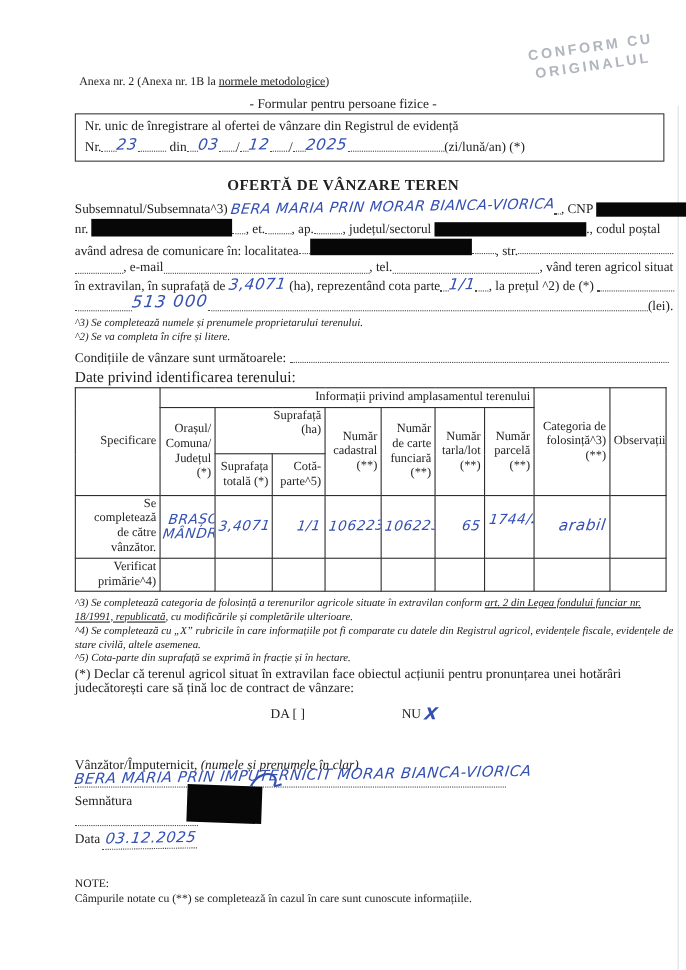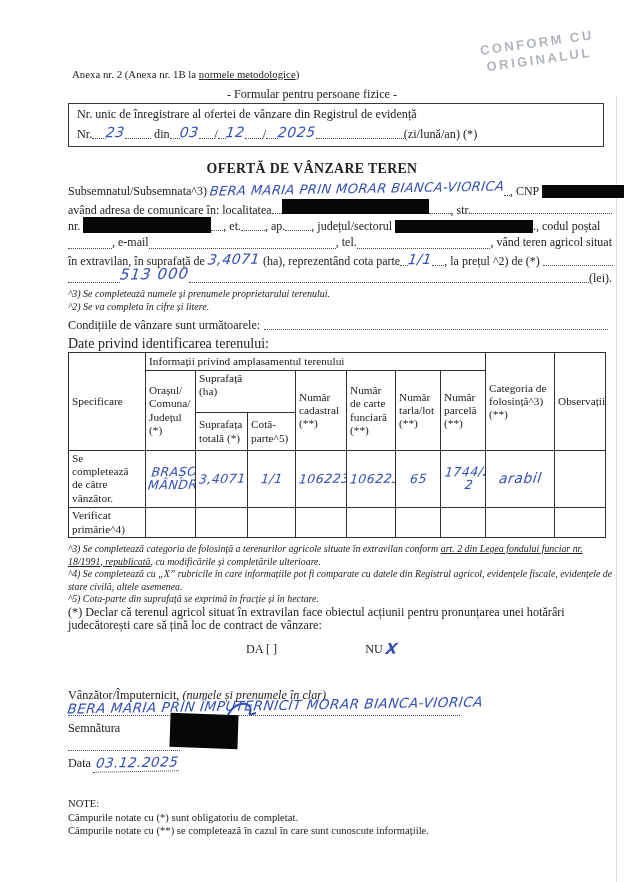--- a/index.html
+++ b/index.html
@@ -22,21 +22,21 @@
   .dl{display:inline-block;border-bottom:1.6px dotted #4a4a4a;height:10px;vertical-align:-1px;}
   .flexrow .dl{align-self:flex-end;margin-bottom:3px;}
   .grow{flex:1;}
   .redact{display:inline-block;background:#070707;vertical-align:-3px;}
   .hw{font-family:"DejaVu Sans",sans-serif;font-style:italic;color:#3350b2;display:inline-block;
       transform:skewX(-8deg) rotate(-1deg);letter-spacing:.5px;white-space:pre-line;}
   .fnotes{left:68px;top:288px;width:540px;font-style:italic;font-size:10px;line-height:12.6px;}
   .conditions{left:68px;top:318px;width:540px;font-size:12.2px;}
   .datelabel{left:68px;top:336px;width:540px;font-size:14px;}
   table.grid{border-collapse:collapse;table-layout:fixed;width:537px;font-size:11.3px;line-height:13.2px;}
-  .grid td{border:1.2px solid #2e2e2e;padding:1px 3px;vertical-align:middle;overflow:hidden;}
+  .grid td{border:1.2px solid #2e2e2e;padding:1px 3px;vertical-align:middle;overflow:hidden;text-align:right;}
   .pre{white-space:pre-line;}
   .hwcell{text-align:center;}
   .hwcell .hw{font-size:12.5px;}
   .tblwrap{left:68px;top:352px;}
   .tnotes{left:68px;top:543px;width:545px;font-style:italic;font-size:9.9px;line-height:12.6px;}
   .link{text-decoration:underline;color:inherit;}
   .bluelink{text-decoration:underline;color:#26418f;}
   .decl{left:68px;top:606px;width:542px;font-size:12.2px;line-height:13px;}
   .danu{left:68px;top:639px;width:540px;font-size:12.2px;}
   .penal{left:68px;top:653px;width:542px;font-size:12.2px;line-height:17px;}
@@ -74,29 +74,29 @@
 
   <div class="abs regbox">
     <div>Nr. unic de înregistrare al ofertei de vânzare din Registrul de evidență</div>
     <div class="regline2"><span>Nr.</span><span class="dl" style="width:14px"></span><span class="hw num-hw">23</span><span class="dl" style="width:26px"></span> <span>din</span><span class="dl" style="width:10px"></span><span class="hw num-hw">03</span><span class="dl" style="width:16px"></span><span>/</span><span class="dl" style="width:8px"></span><span class="hw num-hw">12</span><span class="dl" style="width:18px"></span><span>/</span><span class="dl" style="width:12px"></span><span class="hw num-hw">2025</span><span class="dl" style="width:88px"></span><span>(zi/lună/an) (*)</span></div>
   </div>
 
   <div class="abs title">OFERTĂ DE VÂNZARE TEREN</div>
 
   <div class="abs para">
     <div class="ln"><span>Subsemnatul/Subsemnata^3)</span> <span class="hw name-hw">BERA MARIA PRIN MORAR BIANCA-VIORICA</span><span class="dl" style="width:6px"></span><span>, CNP</span> <span class="redact" style="width:93px;height:13px"></span></div>
+    <div class="ln"><span>nr.</span> <span class="redact" style="width:128px;height:16px"></span><span class="dl" style="width:12px"></span><span>, et.</span><span class="dl" style="width:24px"></span><span>, ap.</span><span class="dl" style="width:26px"></span><span>, județul/sectorul</span> <span class="redact" style="width:138px;height:13px"></span><span>., codul poștal</span></div>
     <div class="ln flexrow">
         <span>având adresa de comunicare în: localitatea</span>
         <span class="dl" style="width:10px"></span>
         <span class="redact" style="width:147px;height:15px"></span>
         <span class="dl" style="width:22px"></span>
         <span>, str.</span>
         <span class="dl grow"></span>
       </div>
-    <div class="ln"><span>nr.</span> <span class="redact" style="width:128px;height:16px"></span><span class="dl" style="width:12px"></span><span>, et.</span><span class="dl" style="width:24px"></span><span>, ap.</span><span class="dl" style="width:26px"></span><span>, județul/sectorul</span> <span class="redact" style="width:138px;height:13px"></span><span>., codul poștal</span></div>
     <div class="ln flexrow">
         <span class="dl" style="width:44px"></span>
         <span>, e-mail</span>
         <span class="dl grow" style="flex:1.4"></span>
         <span>, tel.</span>
         <span class="dl grow"></span>
         <span>, vând teren agricol situat</span>
       </div>
     <div class="ln"><span>în extravilan, în suprafață de</span> <span class="hw num-hw">3,4071</span> <span>(ha), reprezentând cota parte</span><span class="dl" style="width:8px"></span><span class="hw num-hw">1/1</span><span class="dl" style="width:12px"></span><span>, la prețul ^2) de (*)</span> <span class="dl" style="width:70px"></span></div>
     <div class="ln flexrow">
@@ -225,16 +225,15 @@
   <div class="abs sigredact"></div>
   <svg class="abs sigstroke" width="34" height="18">
     <path d="M2,14 C8,2 20,0 24,6 C27,11 18,16 30,12" fill="none" stroke="#3350b2" stroke-width="2"></path>
   </svg>
   <div class="abs sigdots dl"></div>
 
   <div class="abs dataline"><span>Data </span><span class="hw">03.12.2025</span></div>
 
   <div class="abs notes">
     <div class="ttl">NOTE:</div>
-    <div>Câmpurile notate cu (*) sunt obligatoriu de completat.</div>
     <div>Câmpurile notate cu (**) se completează în cazul în care sunt cunoscute informațiile.</div>
   </div>
 </div>
 
 </body></html>

